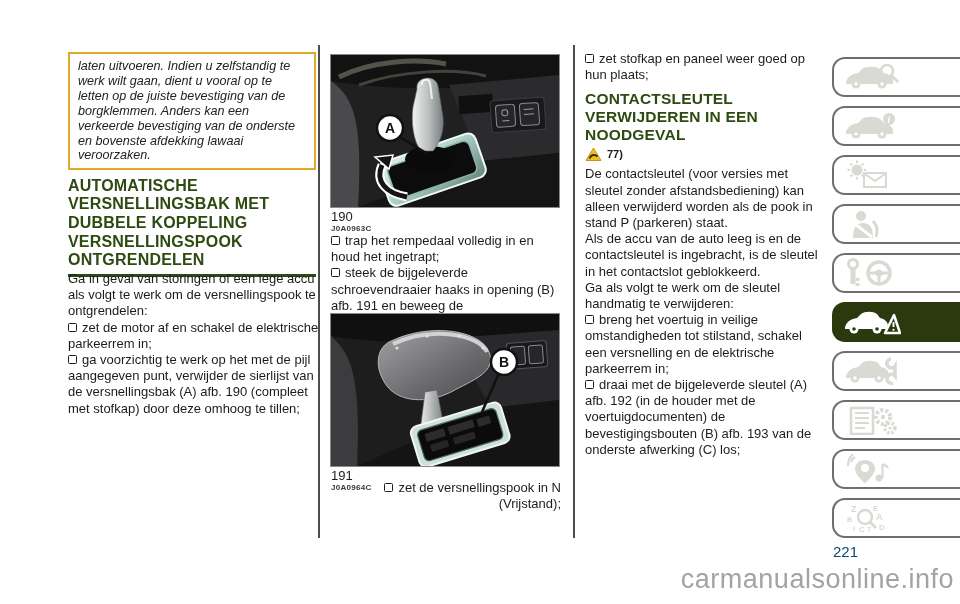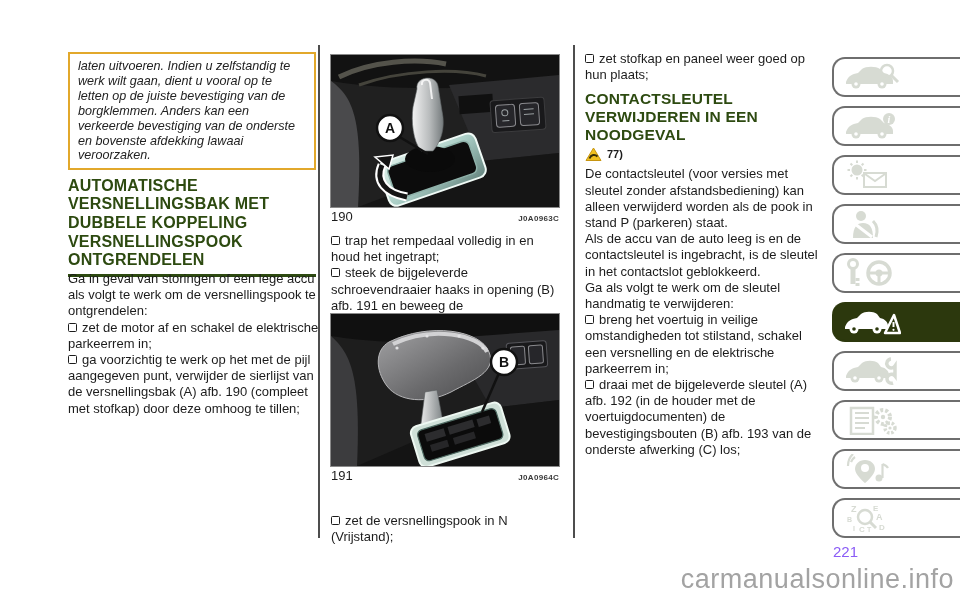--- a/index.html
+++ b/index.html
@@ -26,21 +26,21 @@
     border-radius:1.5px;margin-right:5px;position:relative;top:0px;
   }
   .divider{position:absolute;top:45px;height:493px;width:2px;background:#4d4d4d;}
   .d1{left:318px;} .d2{left:573px;}
 
   
   .fig{position:absolute;left:331px;width:228px;}
   .fig svg{display:block;outline:1px solid #8a8a8a;}
   .caption{
     position:absolute;left:331px;width:228px;display:flex;
-    justify-content:space-between;align-items:baseline;
+    justify-content:center;align-items:baseline;flex-direction:column;
   }
   .fig-num{font-size:13px;color:#1c1c1c;}
   .fig-code{font-size:8px;font-weight:bold;color:#3a3a3a;letter-spacing:.3px;}
   .mid-text{position:absolute;left:331px;width:230px;}
 
   
   .right-col{position:absolute;left:585px;top:51px;width:238px;}
   .sub-heading{
     font-weight:bold;font-size:15.5px;line-height:17.6px;letter-spacing:.2px;
     color:#2d4a10;margin:7px 0 3px 0;width:215px;
@@ -53,21 +53,21 @@
   .tab{
     height:40px;box-sizing:border-box;border:2px solid #6e6e6e;border-right:none;
     border-radius:13px 0 0 13px;background:#ffffff;color:#d7dbd3;
     display:flex;align-items:center;padding-left:9px;width:130px;
   }
   .tab.active{background:#2c380d;border-color:#2c380d;color:#ffffff;}
   .tab svg{width:58px;height:30px;}
   .hub{fill:#ffffff;}
   .tab.active .hub{fill:#2c380d;}
 
-  .page-number{position:absolute;left:833px;top:543px;font-size:15px;color:#8b5cf6;}
+  .page-number{position:absolute;left:833px;top:543px;font-size:15px;color:#0c4a6e;}
   .watermark{
     position:absolute;right:6px;top:564px;font-size:27px;color:#a3a3a3;
     letter-spacing:.5px;font-weight:400;
   }
 </style>
 </head>
 <body>
 
 <div class="caution-box">
   <span>laten uitvoeren. Indien u zelfstandig te werk wilt gaan, dient u vooral op te letten op de juiste bevestiging van de borgklemmen. Anders kan een verkeerde bevestiging van de onderste en bovenste afdekking lawaai veroorzaken.</span>
@@ -181,21 +181,21 @@
     <line x1="168" y1="59" x2="151" y2="98" stroke="#111" stroke-width="2.5"></line>
     <circle cx="173" cy="48" r="13" fill="#fff" stroke="#111" stroke-width="2.5"></circle>
     <text x="173" y="53" text-anchor="middle" font-family="Liberation Sans,sans-serif" font-size="14" font-weight="bold" fill="#111">B</text>
   </svg>
 </div>
 <div class="caption" style="top:468px;">
   <span class="fig-num">191</span>
   <span class="fig-code">J0A0964C</span>
 </div>
 
-<div class="mid-text body-text" style="top:513px;">
+<div class="mid-text body-text" style="top:480px;text-align:right;">
   <p><span class="sq"></span><span>zet de versnellingspook in N (Vrijstand);</span></p>
 </div>
 
 <div class="divider d2"></div>
 
 <div class="right-col body-text">
   <p><span class="sq"></span><span>zet stofkap en paneel weer goed op hun plaats;</span></p>
 
   <h2 class="sub-heading">CONTACTSLEUTEL VERWIJDEREN IN EEN NOODGEVAL</h2>
 

